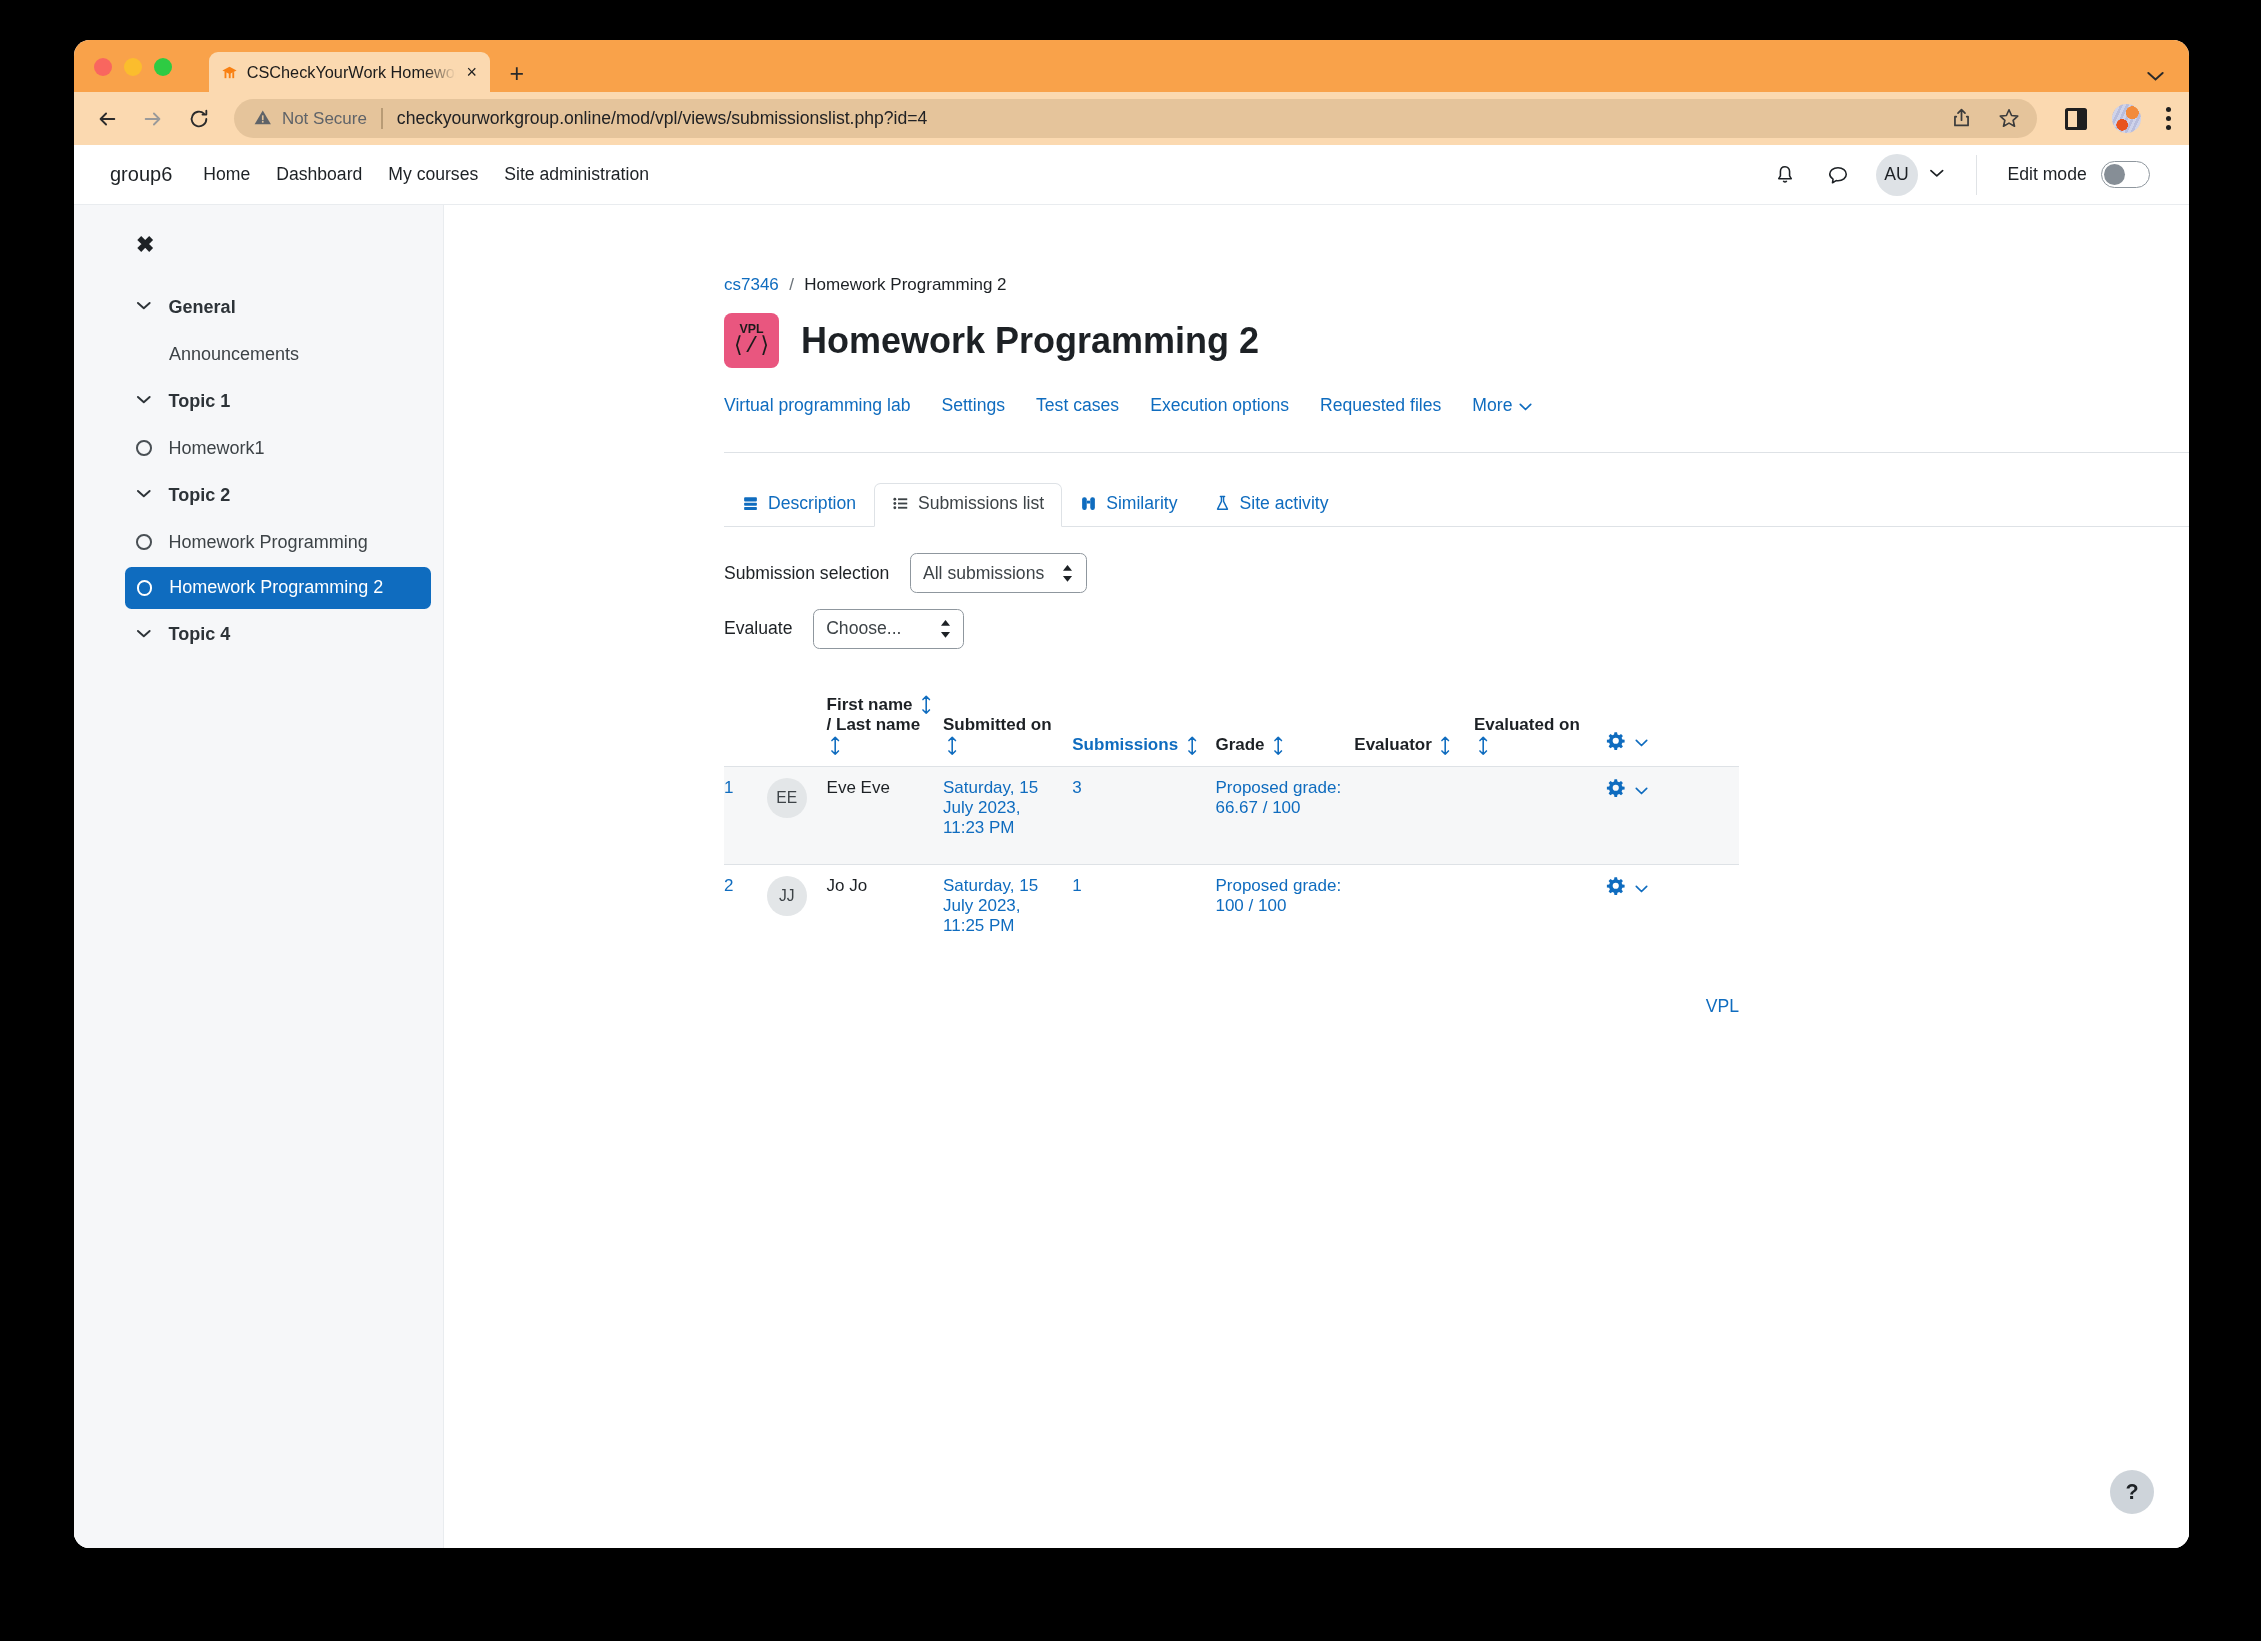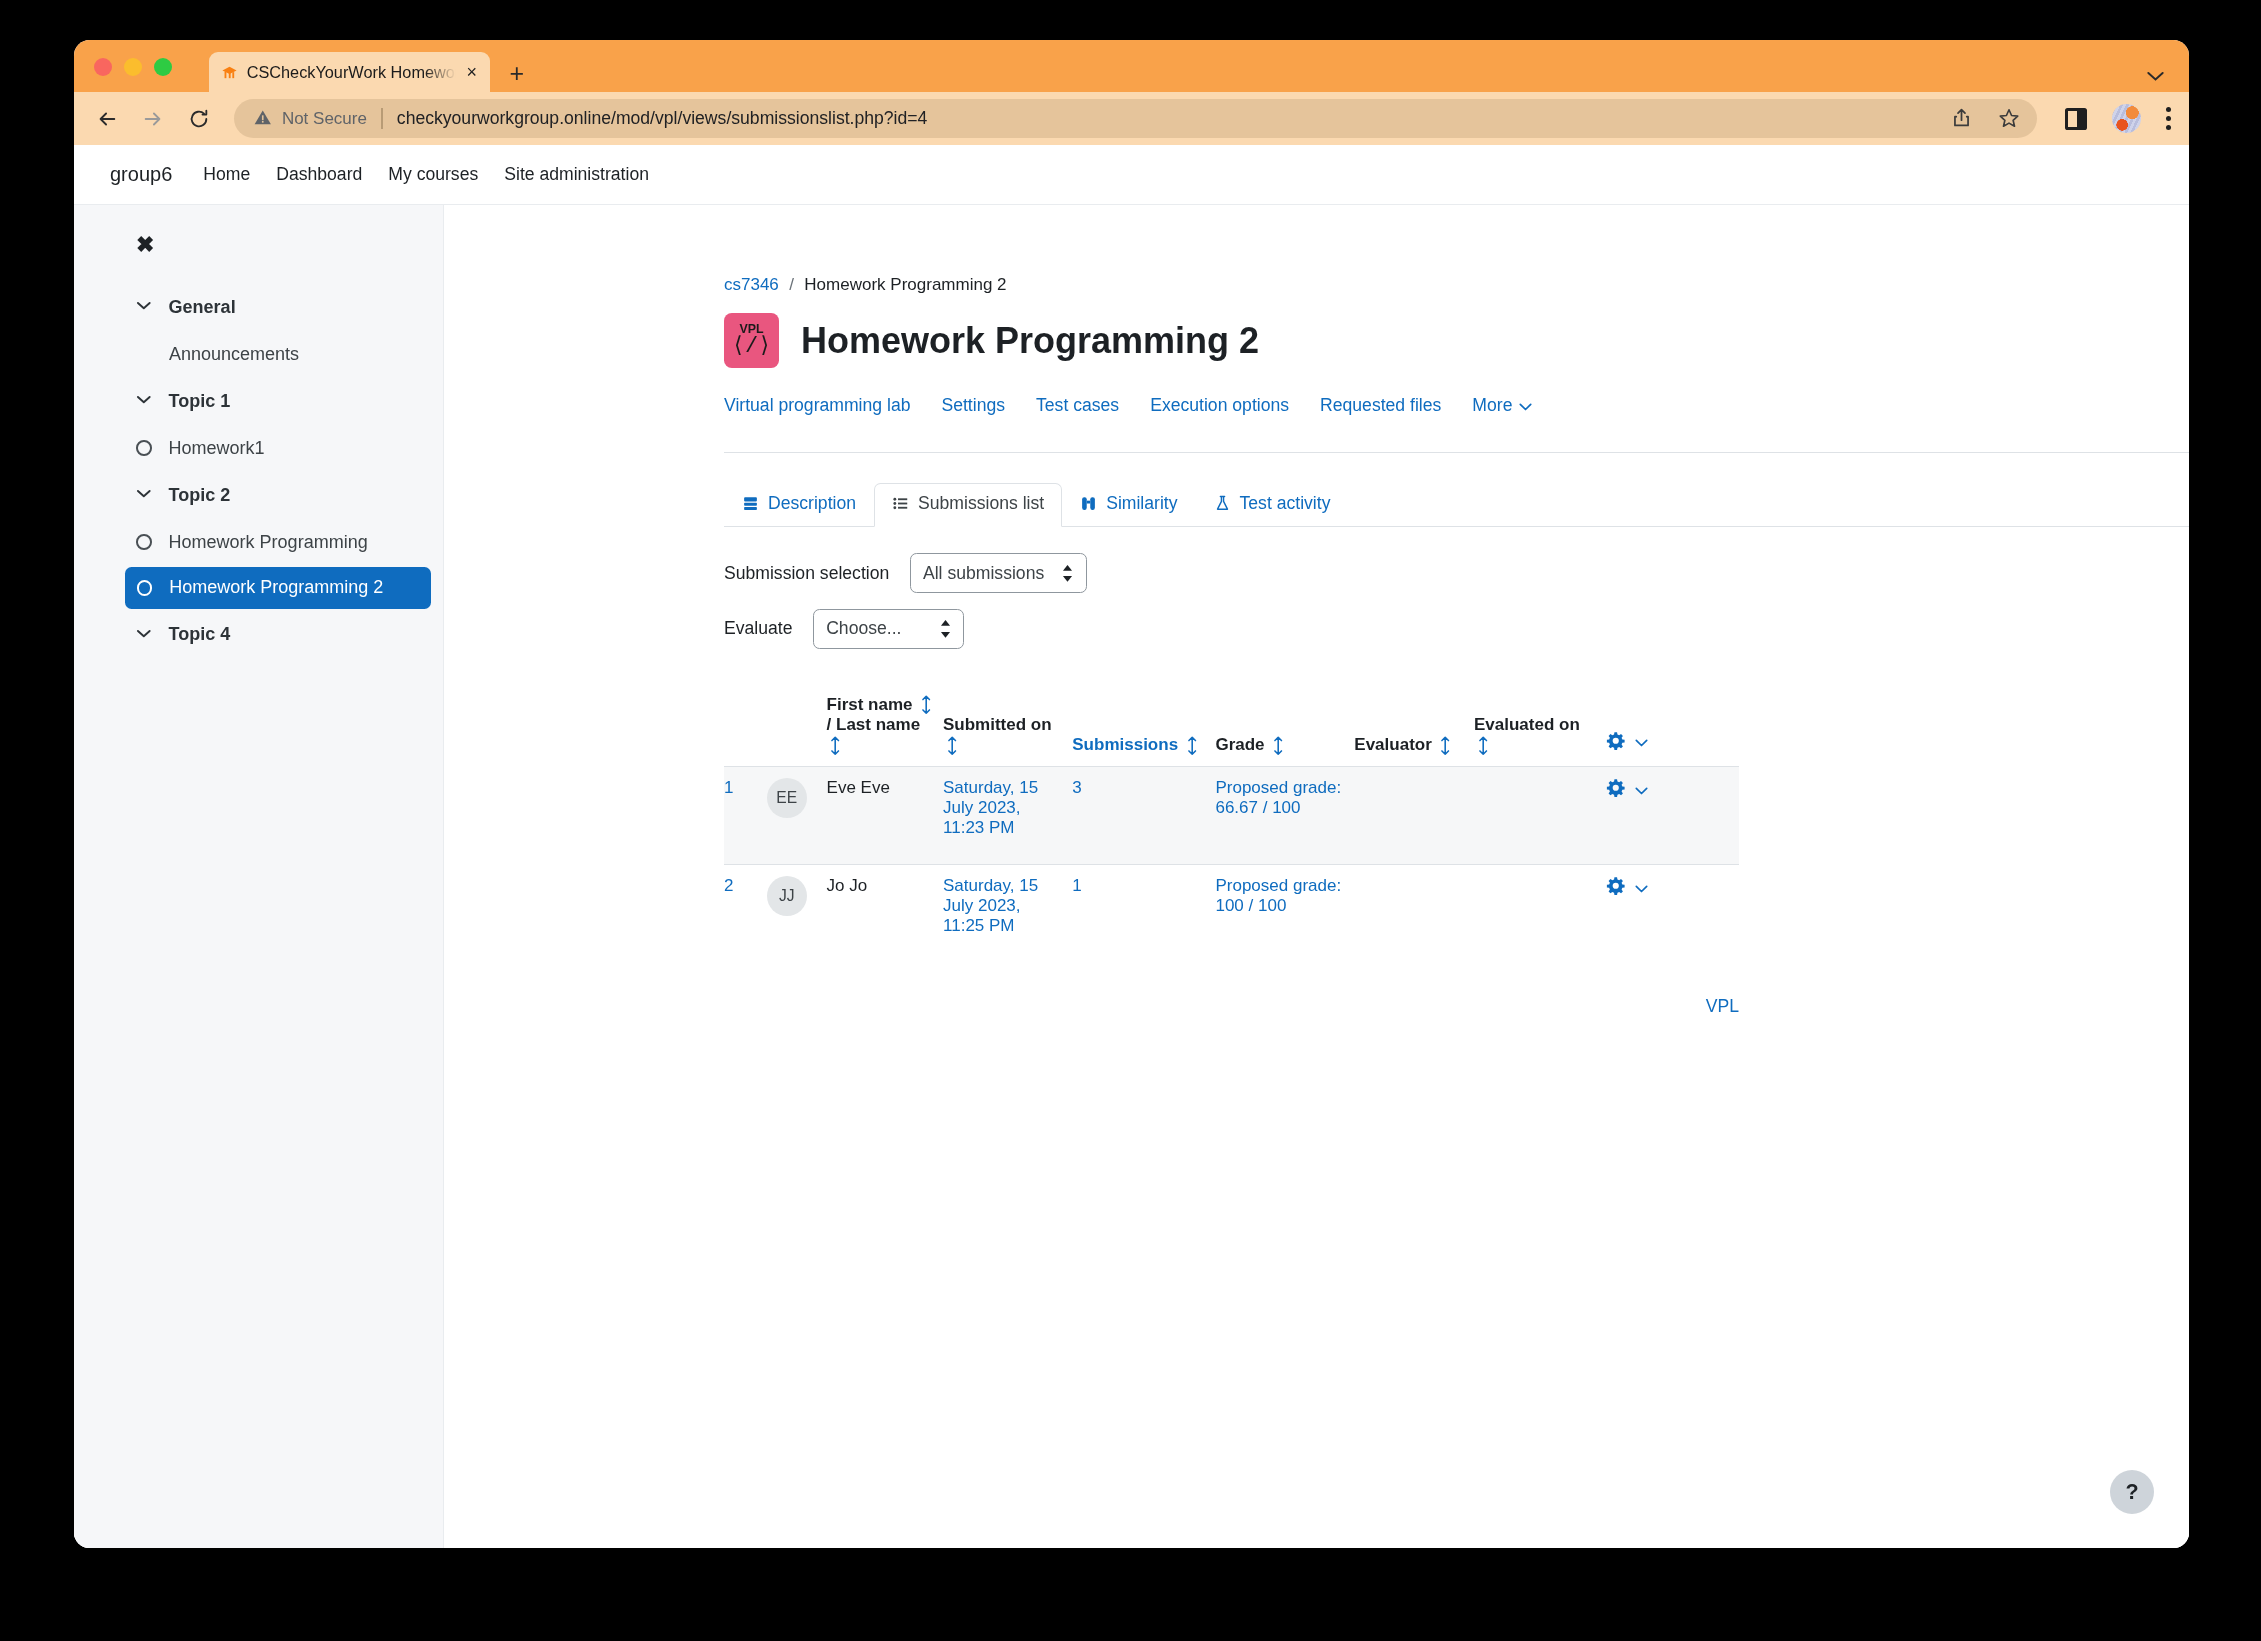--- a/index.html
+++ b/index.html
@@ -422,20 +422,46 @@
 
     <div class="moodle-nav">
       <span class="brand">group6</span>
       <div class="nav-links">
         <span class="nav-link">Home</span>
         <span class="nav-link">Dashboard</span>
         <span class="nav-link">My courses</span>
         <span class="nav-link">Site administration</span>
       </div>
 
+      <div class="nav-right">
+        <span class="icon-btn">
+          <svg width="22" height="22" viewBox="0 0 24 24">
+              <path d="M12 3 C8.6 3 7 5.4 7 8.3 V13 L5.2 16 H18.8 L17 13 V8.3 C17 5.4 15.4 3 12 3 Z" stroke="#1d2125" stroke-width="1.7" fill="none" stroke-linejoin="round"></path>
+              <path d="M10.2 18.3 A1.9 1.9 0 0 0 13.8 18.3" stroke="#1d2125" stroke-width="1.7" fill="none"></path>
+            </svg>
+        </span>
+        <span class="icon-btn">
+          <svg width="22" height="22" viewBox="0 0 24 24">
+              <path d="M12 4 C6.8 4 3 7.1 3 11 C3 13.3 4.4 15.3 6.6 16.5 L6 20.5 L10 18.1 C10.6 18.2 11.3 18.3 12 18.3 C17.2 18.3 21 15.1 21 11.1 C21 7.1 17.2 4 12 4 Z" stroke="#1d2125" stroke-width="1.7" fill="none" stroke-linejoin="round"></path>
+            </svg>
+        </span>
+        <span class="avatar-chip">
+          <span class="avatar-circle">AU</span>
+          <span>
+            <svg width="15.6" height="10.4" viewBox="0 0 24 16">
+                <path d="M3 4 L12 12 L21 4" stroke="#1d2125" stroke-width="2.6" fill="none" stroke-linecap="round" stroke-linejoin="round"></path>
+              </svg>
+          </span>
+        </span>
+        <span class="nav-sep"></span>
+        <span class="editmode-wrap">
+          <span class="editmode-label">Edit mode</span>
+          <span class="toggle"></span>
+        </span>
+      </div>
     </div>
 
     <div class="body-split">
 
       <div class="sidebar">
         <div class="sidebar-close">✖</div>
 
         <div class="side-section">
           <span>
             <svg width="15.6" height="9.8" viewBox="0 0 24 15">
@@ -562,21 +588,21 @@
               </span>
               <span>Similarity</span>
             </span>
 
             <span class="tab2">
               <span class="t2icon">
                 <svg width="17" height="17" viewBox="0 0 24 24">
                     <path d="M9 2 H15 M10.5 2 V9 L5 20 H19 L13.5 9 V2" stroke="#0f6cbf" stroke-width="2" fill="none" stroke-linejoin="round" stroke-linecap="round"></path>
                   </svg>
               </span>
-              <span>Test activity</span>
+              <span>Site activity</span>
             </span>
           </div>
 
           <div class="form-rows">
             <div class="form-row">
               <span class="form-label">Submission selection</span>
               <span class="select-box">
                 <span class="sel-val">All submissions</span>
                 <span class="select-caret">
                   <svg width="13" height="7.8" viewBox="0 0 20 12">

